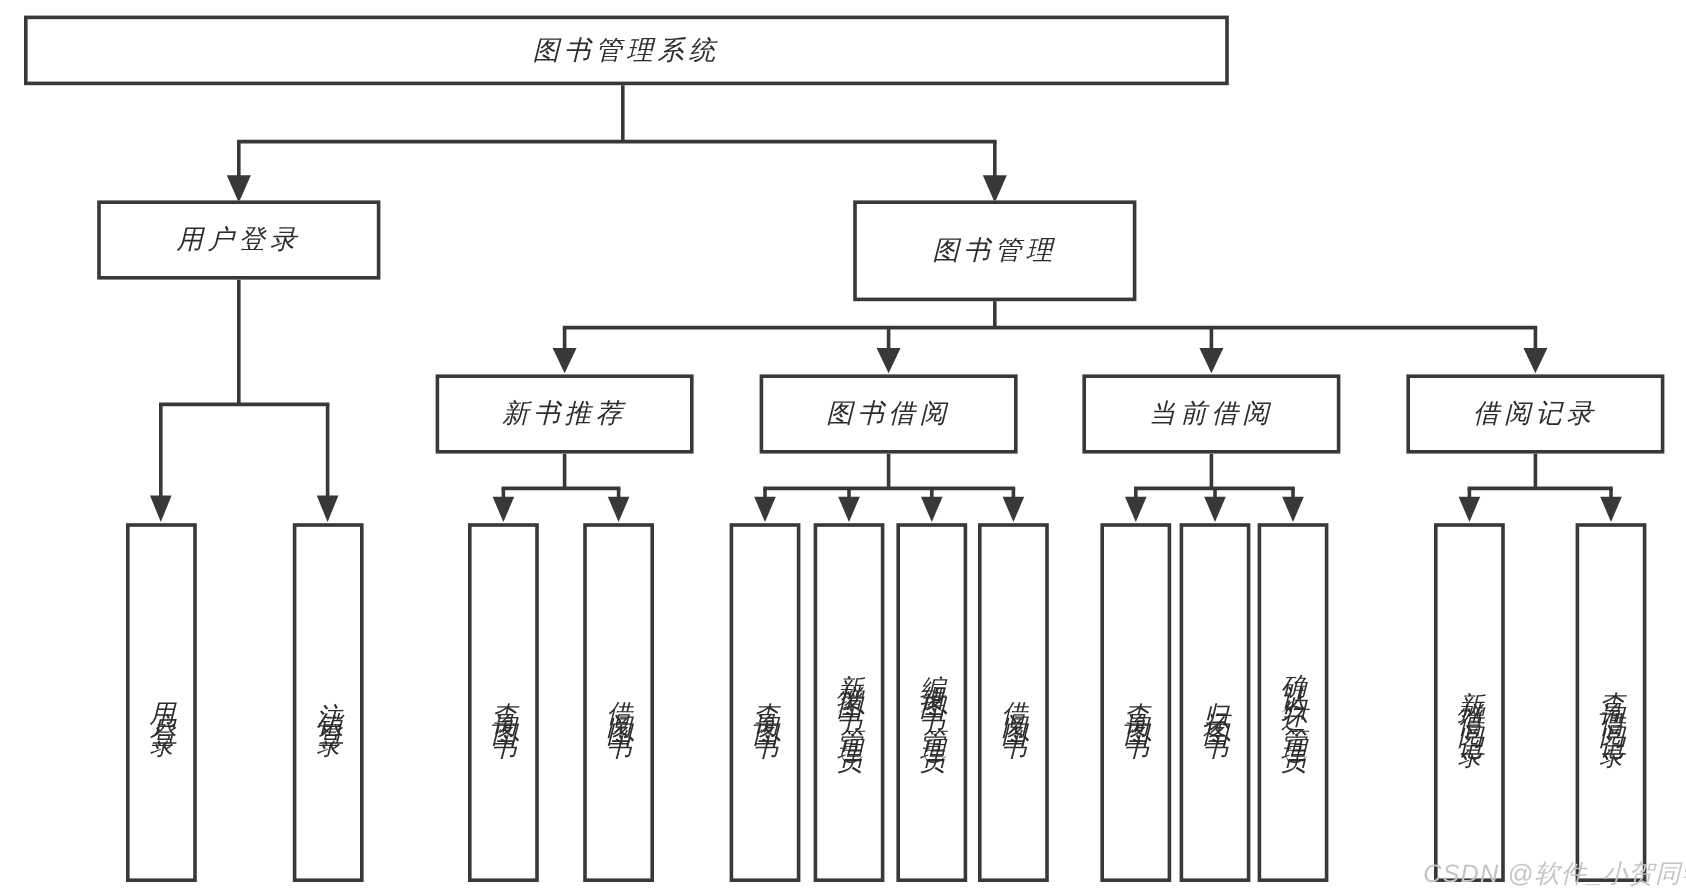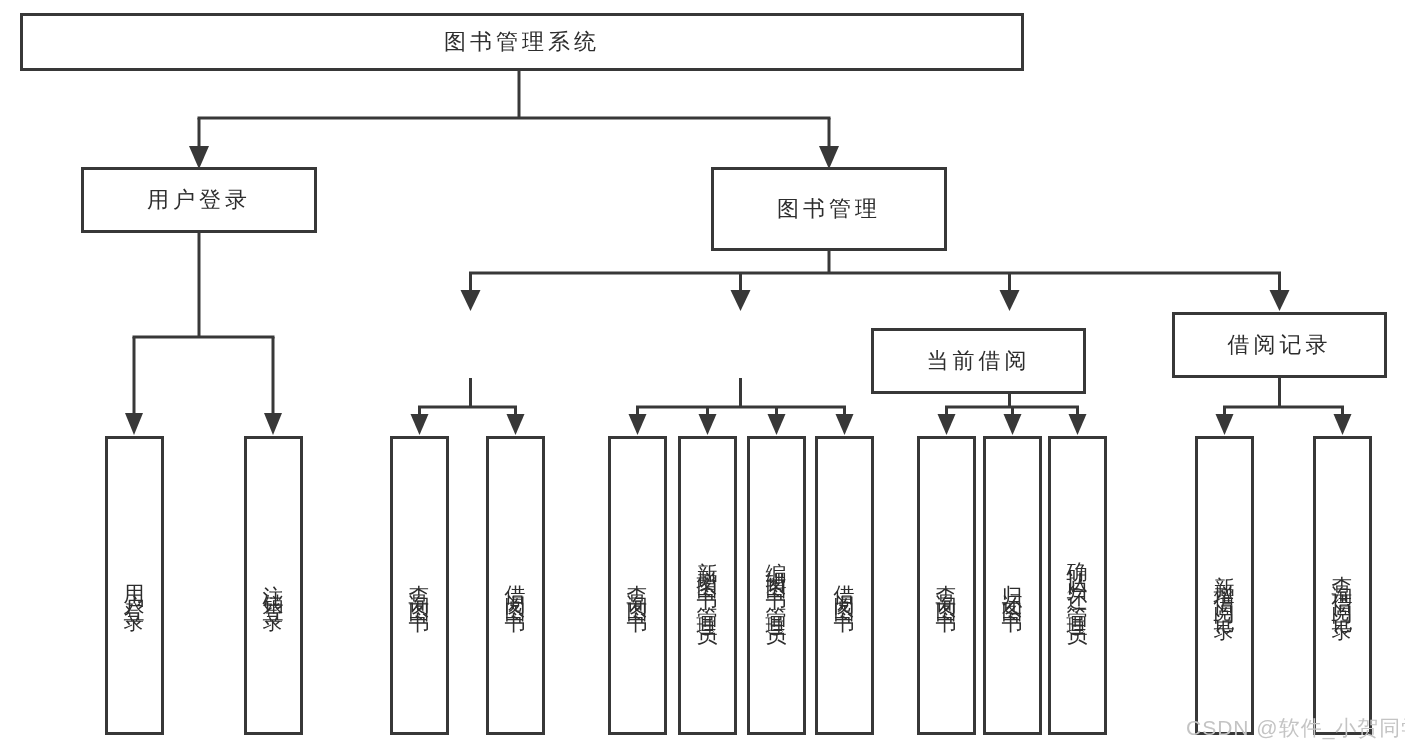--- a/index.html
+++ b/index.html
@@ -5,20 +5,21 @@
   html,body { margin:0; padding:0; }
   body {
     font-family: "Liberation Sans", sans-serif;
     background:#ffffff;
   }
   .canvas {
     position:relative;
     width:1405px; height:747px;
     background:#ffffff;
     overflow:hidden;
+    font-style:italic;
   }
   .connectors {
     position:absolute; left:0; top:0;
     width:1405px; height:747px;
     pointer-events:none;
   }
   .node {
     position:absolute;
     box-sizing:border-box;
     background:#ffffff;
@@ -43,21 +44,21 @@
     line-height:1;
     white-space:nowrap;
   }
   
   .n-root  { left:20px;  top:13px;  width:1004px; height:58px; }
   .n-l2a   { left:81px;  top:167px; width:236px;  height:66px; }
   .n-l2b   { left:711px; top:167px; width:236px;  height:84px; }
   .n-l3    { top:312px;  width:215px; height:66px; }
   .n-l3a   { left:363px; }
   .n-l3b   { left:633px; }
-  .n-l3c   { left:871px;margin-top:16px; }
+  .n-l3c   { left:902px; }
   .n-l3d   { left:1172px; }
   .leaf    { top:436px;  width:59px; height:299px; }
   .lf1  { left:105px; }
   .lf2  { left:244px; }
   .lf3  { left:390px; }
   .lf4  { left:486px; }
   .lf5  { left:608px; }
   .lf6  { left:678px; }
   .lf7  { left:747px; }
   .lf8  { left:815px; }
@@ -154,20 +155,26 @@
     <span class="hlabel">图书管理系统</span>
   </div>
 
   <div class="node n-l2a">
     <span class="hlabel">用户登录</span>
   </div>
   <div class="node n-l2b">
     <span class="hlabel">图书管理</span>
   </div>
 
+  <div class="node n-l3 n-l3a">
+    <span class="hlabel">新书推荐</span>
+  </div>
+  <div class="node n-l3 n-l3b">
+    <span class="hlabel">图书借阅</span>
+  </div>
   <div class="node n-l3 n-l3c">
     <span class="hlabel">当前借阅</span>
   </div>
   <div class="node n-l3 n-l3d">
     <span class="hlabel">借阅记录</span>
   </div>
 
   <div class="node leaf lf1">
     <span class="vlabel">用户登录</span>
   </div>

